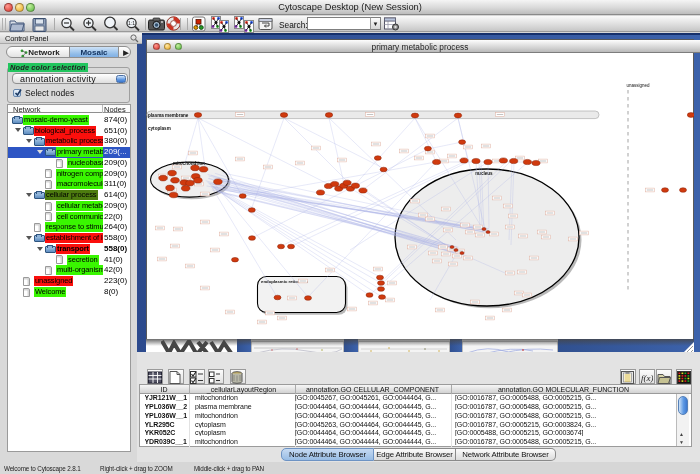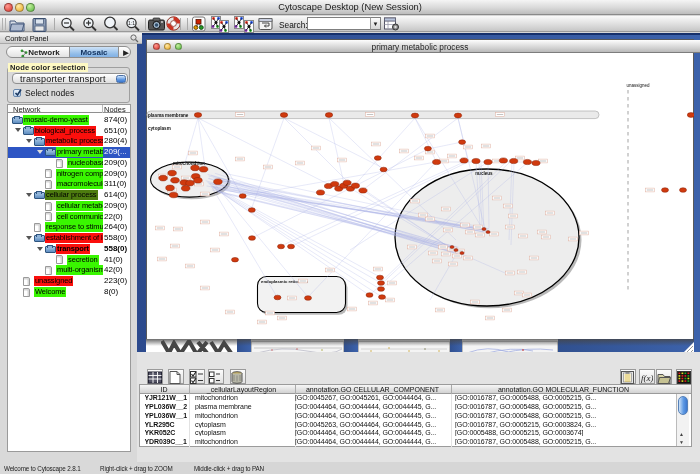--- a/index.html
+++ b/index.html
@@ -20,21 +20,21 @@
  font-size:6px;color:#222;text-align:center;line-height:12px;}
 
 .cpanel{left:0;top:33px;width:137px;height:441px;background:#d9d9d9;}
 .cphead{position:absolute;left:0;top:0;width:142px;height:11px;
  background:linear-gradient(#f2f2f2,#cdcdcd);border-bottom:1px solid #a8a8a8;}
 .cphead span{position:absolute;left:5px;top:1px;font-size:7.5px;letter-spacing:-0.2px;color:#111;}
 .tabpill{position:absolute;left:6px;top:13px;width:125px;height:12px;border:1px solid #8f8f8f;
  border-radius:7px;background:linear-gradient(#ffffff,#e3e3e3);overflow:hidden;}
 .tabseg{position:absolute;top:0;height:12px;font-size:8px;font-weight:bold;color:#222;text-align:center;line-height:11px;}
 .groupbox{position:absolute;left:7px;top:34px;width:123px;height:36px;border:1px solid #9f9f9f;border-radius:3px;}
-.grouplbl{position:absolute;left:8px;top:29.5px;background:#fef9c3;padding:0 2px;font-size:7.5px;letter-spacing:0.1px;font-weight:bold;color:#222;}
+.grouplbl{position:absolute;left:8px;top:29.5px;background:#22c55e;padding:0 2px;font-size:7.5px;letter-spacing:0.1px;font-weight:bold;color:#222;font-style:italic;}
 .cselect{position:absolute;left:12px;top:40px;width:116px;height:11px;border:1px solid #909090;border-radius:4px;
  background:linear-gradient(#ffffff,#dedede);}
 .cselect span{position:absolute;left:7px;top:0px;font-size:9px;letter-spacing:0.2px;color:#111;line-height:10px;}
 .stepper{position:absolute;right:1.5px;top:1px;width:10px;height:7.5px;border-radius:2.5px;
  background:linear-gradient(#cfe4fb,#5f97e0 60%,#3b77cf);border:0.5px solid #4a6fa5;overflow:hidden;}
 .checkbox{position:absolute;left:13px;top:56px;width:8px;height:8px;border:1px solid #6787ad;border-radius:2px;
  background:linear-gradient(#e8f1fb,#bcd3ec);}
 .checklbl{position:absolute;left:25px;top:55px;font-size:8.5px;color:#111;}
 .treebox{position:absolute;left:7px;top:71px;width:124px;height:348px;background:#fff;border:1px solid #9a9a9a;}
 .treehdr{position:absolute;left:0;top:0;width:122px;height:8px;background:#fcfcfc;border-bottom:1px solid #8f8f8f;}
@@ -580,21 +580,21 @@
         <circle cx="2.8" cy="7.2" r="1.4" fill="#2f9e2f"></circle>
         <path d="M2 1.8 L6 3.6 L2.8 7.2" stroke="#555" stroke-width="0.7" fill="none"></path>
       </svg>
       <div class="tabseg" style="left:0;width:62px;padding-left:12px;">Network</div>
       <div class="tabseg" style="left:62px;width:50px;background:linear-gradient(#cde2f7,#8fbbe8 60%,#79a9e0);border-left:1px solid #8f8f8f;border-right:1px solid #8f8f8f;color:#12325e;">Mosaic</div>
       <div class="tabseg" style="left:113px;width:12px;font-size:7px;">▶</div>
     </div>
     <div class="groupbox"></div>
     <div class="grouplbl">Node color selection</div>
     <div class="cselect">
-      <span>transporter transport</span>
+      <span>annotation activity</span>
       <div class="stepper"><svg width="10" height="8" viewBox="0 0 10 8" style="">
           <path d="M5 0.8 L7.3 3.2 H2.7 Z" fill="#fff"></path>
           <path d="M5 7.2 L7.3 4.8 H2.7 Z" fill="#fff"></path>
         </svg></div>
     </div>
     <div class="checkbox">
       <svg width="8" height="8" viewBox="0 0 8 8" style="position:absolute;left:0;top:-1px;">
         <path d="M1.5 4 L3.5 6 L7 0.5" stroke="#1d3a63" stroke-width="1.6" fill="none"></path>
       </svg>
     </div>
@@ -613,21 +613,21 @@
       <div class="trow" style="top:20.25px;">
         <span class="arrow" style="left:7px;border-top-color:#555;"></span>
         <span class="folder" style="left:15px;"></span>
         <span class="lbl" style="left:26px;max-width:69px;background:#fb0f0c;color:#000;">biological_process</span>
         <span class="num" style="color:#000;">651(0)</span>
       </div>
       <div class="trow" style="top:31.0px;">
         <span class="arrow" style="left:18px;border-top-color:#555;"></span>
         <span class="folder" style="left:26px;"></span>
         <span class="lbl" style="left:37px;max-width:58px;background:#fb0f0c;color:#000;">metabolic process</span>
-        <span class="num" style="color:#000;">280(4)</span>
+        <span class="num" style="color:#000;">380(0)</span>
       </div>
       <div class="trow selrow" style="top:41.75px;">
         <span class="arrow" style="left:29px;border-top-color:#ddd;"></span>
         <span class="folder" style="left:37px;"></span>
         <span class="lbl" style="left:48px;max-width:47px;background:#39f600;color:#000;">primary metabo</span>
         <span class="num" style="color:#fff;">209(...</span>
       </div>
       <div class="trow" style="top:52.5px;">
         <span class="ficon" style="left:48px;"></span>
         <span class="lbl" style="left:59px;max-width:36px;background:#39f600;color:#000;">nucleobase-</span>
@@ -808,18 +808,23 @@
         <span class="dcell" style="left:55.5px;width:99.5px;">mitochondrion</span>
         <span class="dcell" style="left:155.5px;width:155.5px;">[GO:0044464, GO:0044444, GO:0044444, G...</span>
         <span class="dcell" style="left:315.5px;width:221.5px;">[GO:0016787, GO:0005488, GO:0005215, G...</span>
       </div>
     </div>
     <div class="abs" style="left:539px;top:42px;width:13px;height:52px;background:#f2f2f2;border-left:1px solid #bbb;">
       <div style="position:absolute;left:1px;top:2px;width:10px;height:19px;border-radius:5px;background:linear-gradient(90deg,#cfe3f8,#5f9ae4 55%,#3c78cf);border:0.5px solid #5580b8;"></div>
       <div style="position:absolute;left:2px;bottom:9px;font-size:5px;color:#444;">▲</div>
       <div style="position:absolute;left:2px;bottom:1px;font-size:5px;color:#444;">▼</div>
     </div>
+    <div class="dtabs">
+      <div class="dtab" style="left:144px;width:93px;border-radius:5px 0 0 5px;background:linear-gradient(#c6daf2,#98bce4);border-color:#6d93c4;">Node Attribute Browser</div>
+      <div class="dtab" style="left:237px;width:82px;border-left:none;">Edge Attribute Browser</div>
+      <div class="dtab" style="left:319px;width:100px;border-left:none;border-radius:0 5px 5px 0;">Network Attribute Browser</div>
+    </div>
   </div>
 <div class="abs statusbar">
     <span class="abs" style="left:4px;top:3px;">Welcome to Cytoscape 2.8.1</span>
     <span class="abs" style="left:100px;top:3px;">Right-click + drag to ZOOM</span>
     <span class="abs" style="left:194px;top:3px;">Middle-click + drag to PAN</span>
   </div>
 
 </body></html>

